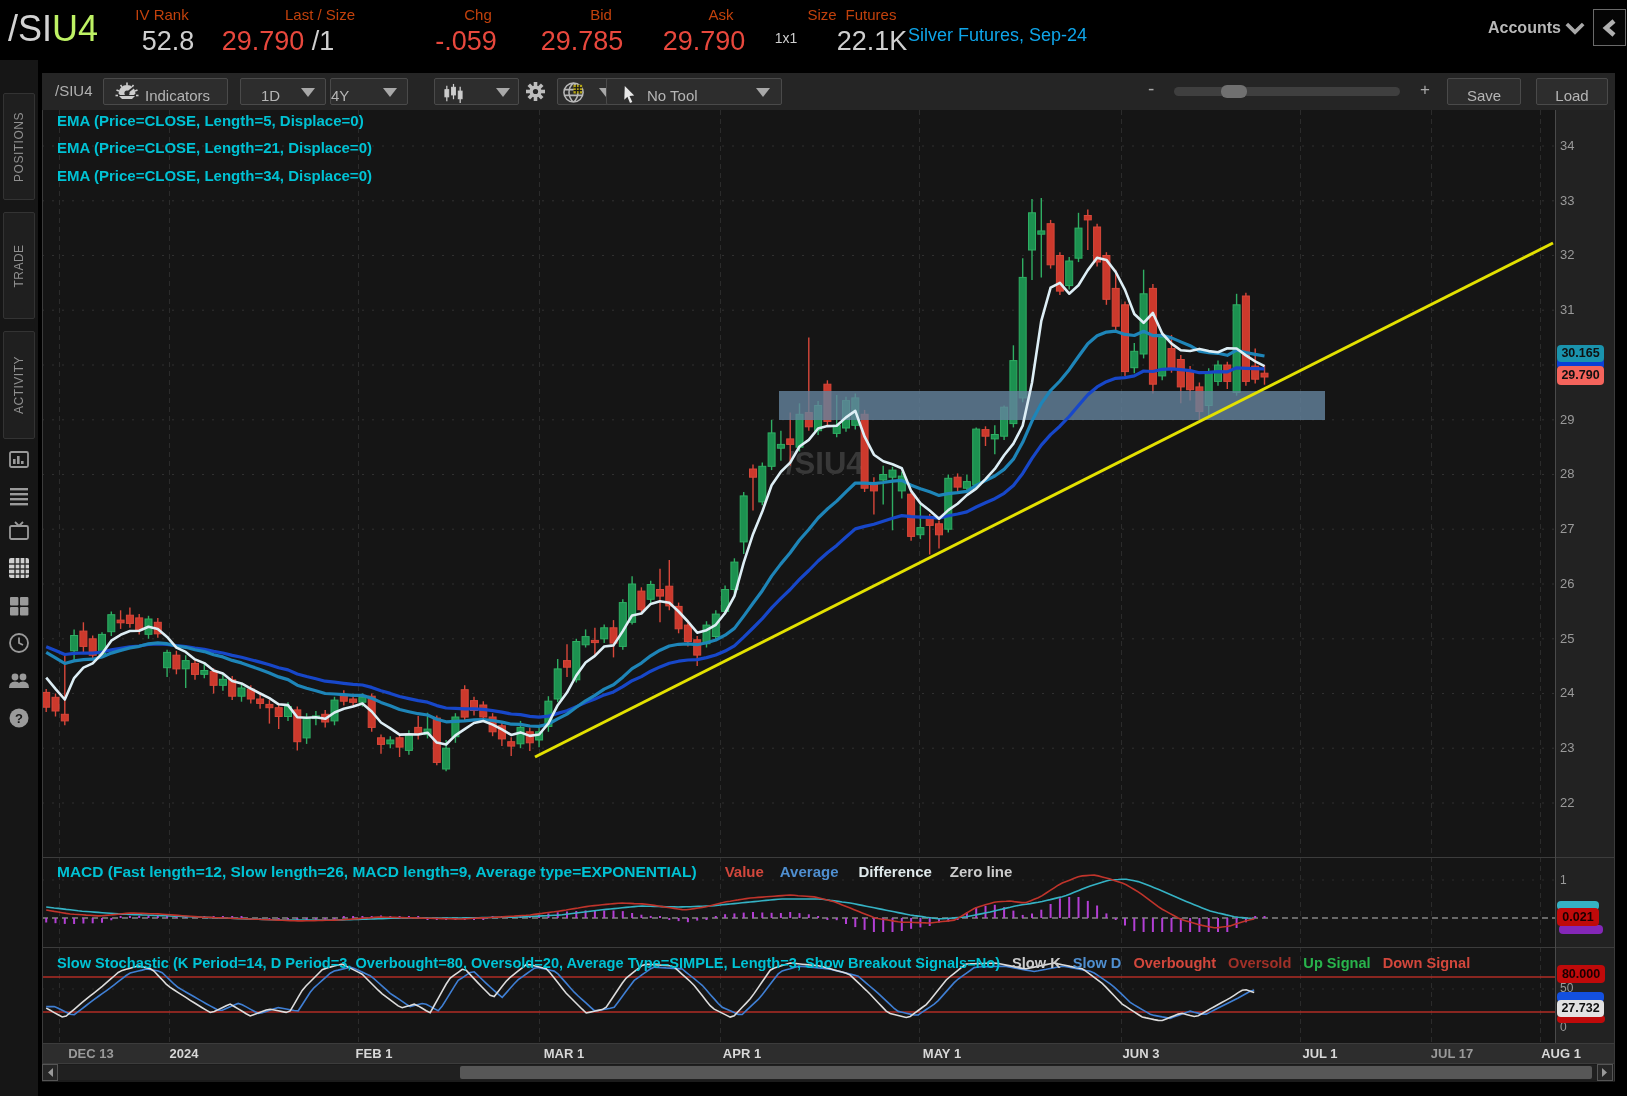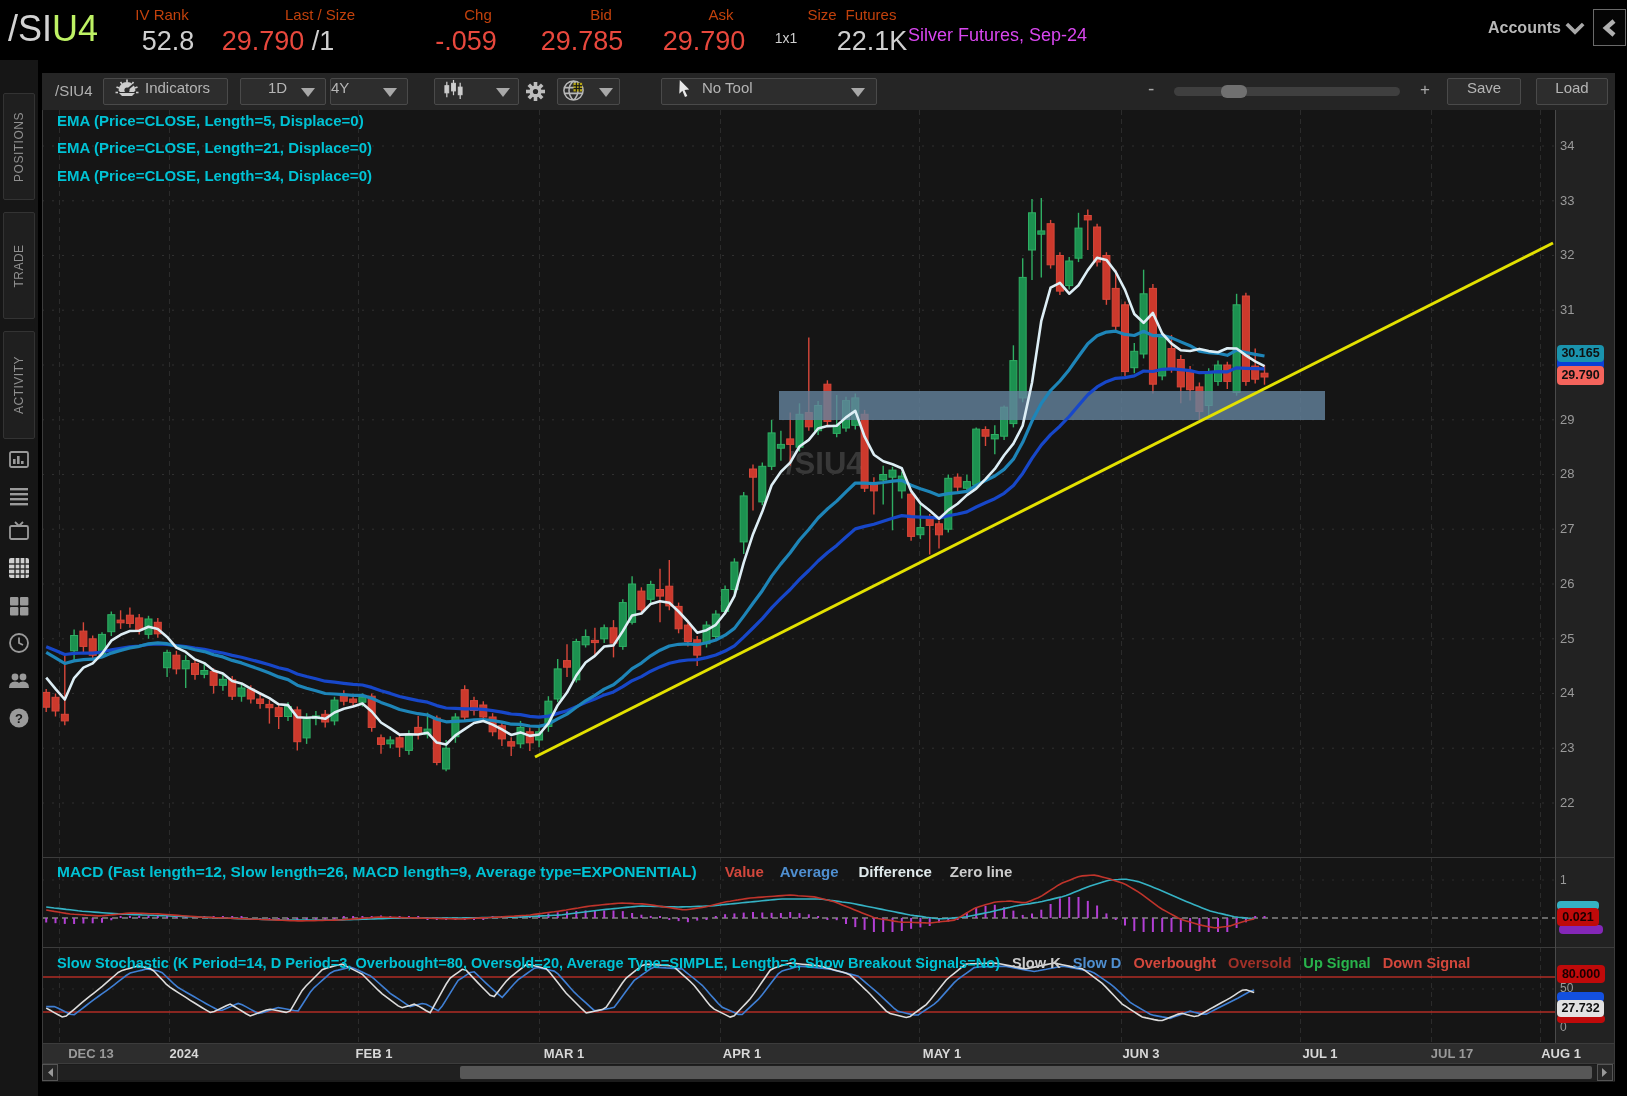--- a/index.html
+++ b/index.html
@@ -6,41 +6,41 @@
 .abs{position:absolute}
 #topbar{position:absolute;left:0;top:0;width:1627px;height:60px;background:#000}
 .tlab{position:absolute;top:6px;font-size:15px;color:#c2410c;transform:translateX(-50%)}
 .tval{position:absolute;top:26px;font-size:27px;color:#cfcfcf;transform:translateX(-50%);white-space:nowrap}
 .red{color:#e8483d}
 #sidebar{position:absolute;left:0;top:60px;width:38px;height:1036px;background:#161616}
 .vtab{position:absolute;left:3px;width:32px;background:#1f1f1f;border:1px solid #333;border-radius:2px;color:#909090;font-size:12px;letter-spacing:0.5px;display:flex;align-items:center;justify-content:center}
 .vtab span{transform:rotate(-90deg);white-space:nowrap}
 .sic{position:absolute;left:7px;width:24px;height:24px;color:#9a9a9a;font-size:17px;text-align:center;line-height:24px}
 #toolbar{position:absolute;left:42px;top:73px;width:1573px;height:37px;background:#252525}
-.tbtn{position:absolute;top:5px;height:27px;background:#2d2d2d;border:1px solid #4a4a4a;border-radius:2px;color:#b5b5b5;font-size:15px;display:flex;align-items:flex-start}
+.tbtn{position:absolute;top:5px;height:27px;background:#2d2d2d;border:1px solid #4a4a4a;border-radius:2px;color:#b5b5b5;font-size:15px;display:flex;align-items:flex-end}
 .chev{width:0;height:0;border-left:7px solid transparent;border-right:7px solid transparent;border-top:9px solid #a8a8a8}
 </style></head>
 <body>
 <div id="topbar">
   <div style="position:absolute;left:8px;top:8px;font-size:36px;color:#d2d2d2">/SI<span style="color:#bef264">U4</span></div>
   <div class="tlab" style="left:162px">IV Rank</div>
   <div class="tlab" style="left:320px">Last / Size</div>
   <div class="tlab" style="left:478px">Chg</div>
   <div class="tlab" style="left:601px">Bid</div>
   <div class="tlab" style="left:721px">Ask</div>
   <div class="tlab" style="left:822px">Size</div>
   <div class="tlab" style="left:871px">Futures</div>
   <div class="tval" style="left:168px">52.8</div>
   <div class="tval" style="left:278px"><span class="red">29.790</span> /1</div>
   <div class="tval red" style="left:466px">-.059</div>
   <div class="tval red" style="left:582px">29.785</div>
   <div class="tval red" style="left:704px">29.790</div>
   <div class="tval" style="left:786px;font-size:14px;top:30px">1x1</div>
   <div class="tval" style="left:872px">22.1K</div>
-  <div style="position:absolute;left:908px;top:25px;font-size:18px;color:#d946ef">Silver Futures, Sep-24</div>
+  <div style="position:absolute;left:908px;top:25px;font-size:18px;color:#0ea5e9">Silver Futures, Sep-24</div>
   <div style="position:absolute;left:1488px;top:19px;font-size:16px;font-weight:bold;color:#b8b8b8">Accounts</div>
   <svg class="abs" style="left:1565px;top:22px" width="20" height="13" viewBox="0 0 22 14">
       <path d="M2 2 L11 11 L20 2" stroke="#a8a8a8" stroke-width="4" fill="none"></path>
     </svg>
   <div style="position:absolute;left:1593px;top:9px;width:33px;height:37px;border:1px solid #6a6a6a;background:#050505"></div>
   <svg class="abs" style="left:1602px;top:19px" width="16" height="18" viewBox="0 0 16 18">
       <path d="M12 2 L4 9 L12 16" stroke="#b0b0b0" stroke-width="4.5" fill="none"></path>
     </svg>
 </div>
 
@@ -124,21 +124,21 @@
           <line x1="1.5" y1="8" x2="4" y2="9"></line>
           <line x1="22.5" y1="8" x2="20" y2="9"></line>
           <line x1="0.5" y1="13.5" x2="3" y2="13.5"></line>
           <line x1="23.5" y1="13.5" x2="21" y2="13.5"></line>
         </g>
         <circle cx="12" cy="11" r="2.6" fill="#2d2d2d"></circle>
         <line x1="13" y1="10" x2="18.5" y2="5.5" stroke="#2d2d2d" stroke-width="1.8"></line>
       </svg>
     Indicators</div>
   <div class="tbtn" style="left:198px;width:86px">
-      <span style="margin-left:27px">1D</span>
+      <span style="margin-left:20px">1D</span>
       <div class="chev" style="position:absolute;right:10px;top:9px"></div>
     </div>
   <div class="tbtn" style="left:288px;width:78px">
       <span style="">4Y</span>
       <div class="chev" style="position:absolute;right:10px;top:9px"></div>
     </div>
   <div class="tbtn" style="left:392px;width:85px">
     <svg width="21" height="21" viewBox="0 0 22 22" style="margin-left:8px">
         <g fill="#cdcdcd" stroke="#cdcdcd">
           <line x1="4" y1="3" x2="4" y2="19" stroke-width="1.3"></line>
@@ -170,21 +170,21 @@
         <rect x="12" y="4" width="9" height="9" fill="#b5a515"></rect>
         <g stroke="#1a1a1a" stroke-width="1.2">
           <line x1="12" y1="7" x2="21" y2="7"></line>
           <line x1="12" y1="10" x2="21" y2="10"></line>
           <line x1="15" y1="4" x2="15" y2="13"></line>
           <line x1="18" y1="4" x2="18" y2="13"></line>
         </g>
       </svg>
     <div class="chev" style="position:absolute;right:6px;top:9px"></div>
     </div>
-  <div class="tbtn" style="left:619px;width:216px">
+  <div class="tbtn" style="left:564px;width:176px">
     <svg width="17" height="19" viewBox="0 0 18 20" style="margin:0 9px 0 14px">
         <path d="M4 1 L14 11 L9 11.5 L12 18 L9.5 19 L6.8 12.3 L3.5 15.5 Z" fill="#e8e8e8"></path>
       </svg>
     No Tool<div class="chev" style="position:absolute;right:11px;top:9px"></div></div>
   <div style="position:absolute;left:1106px;top:5px;font-size:19px;color:#a8a8a8">-</div>
   <div style="position:absolute;left:1132px;top:14px;width:226px;height:9px;border-radius:5px;background:#3f3f3f"></div>
   <div style="position:absolute;left:1179px;top:12px;width:26px;height:13px;border-radius:6px;background:#707070"></div>
   <div style="position:absolute;left:1378px;top:7px;font-size:17px;color:#a8a8a8">+</div>
   <div class="tbtn" style="left:1405px;width:74px;justify-content:center">Save</div>
   <div class="tbtn" style="left:1494px;width:72px;justify-content:center">Load</div>

